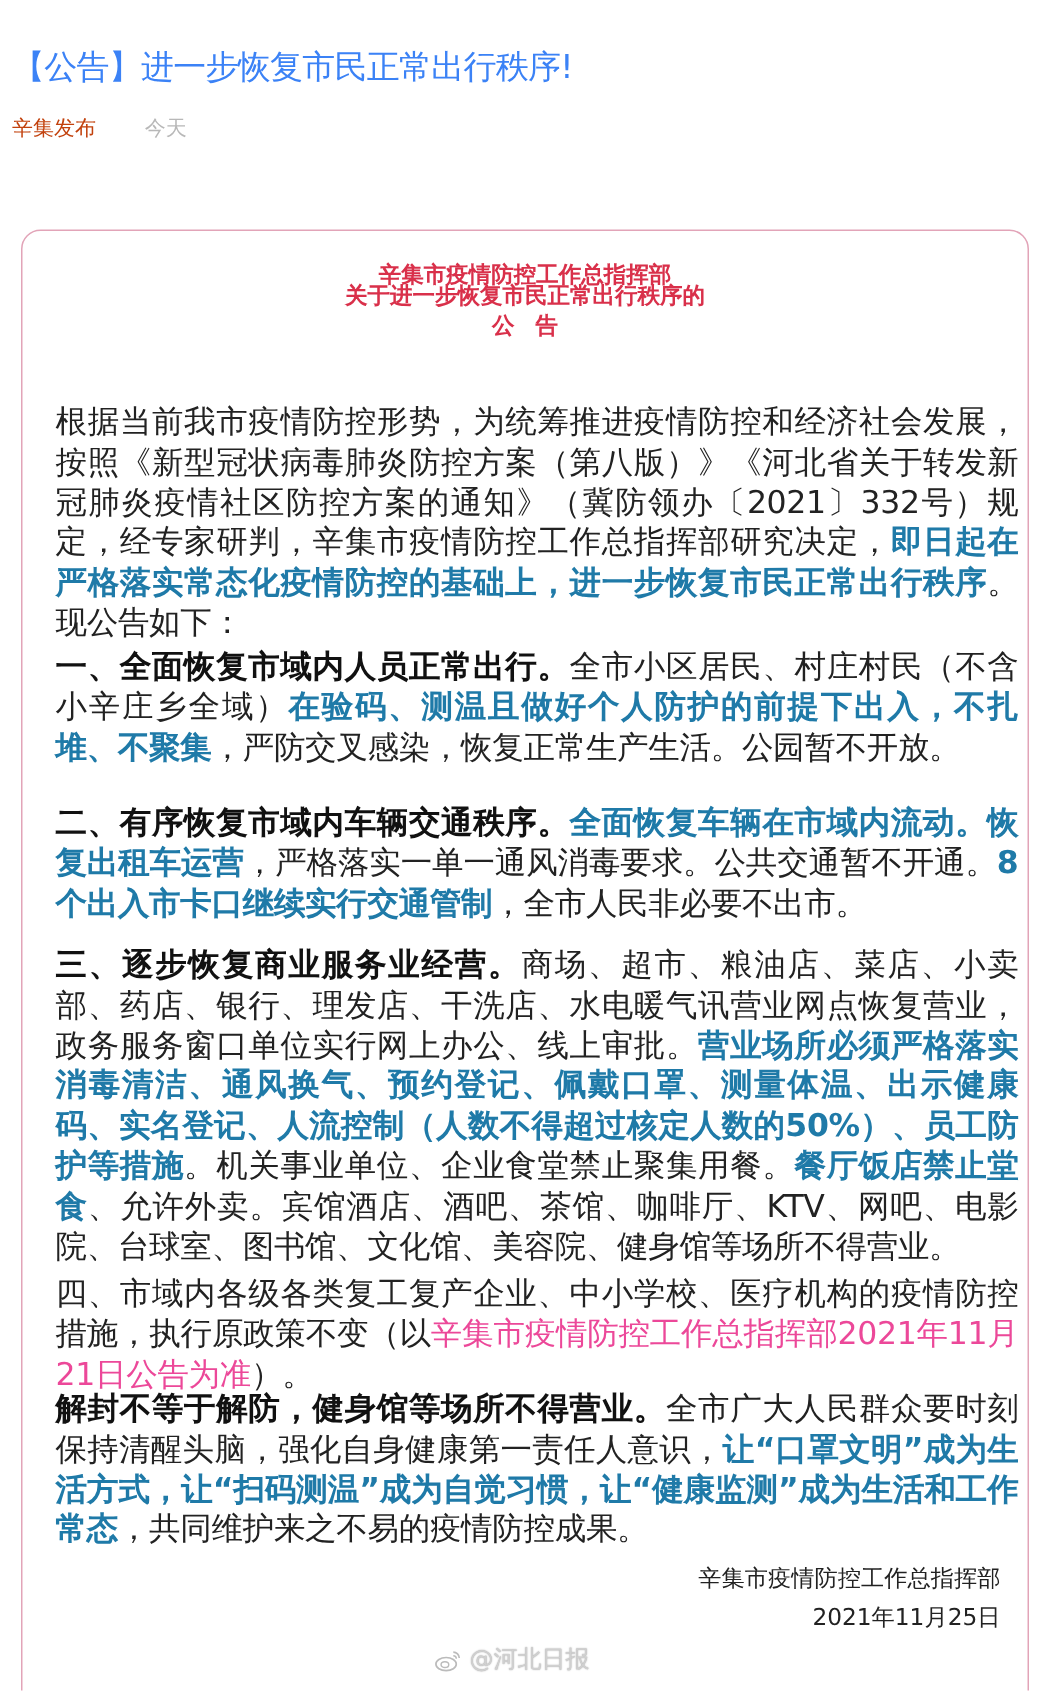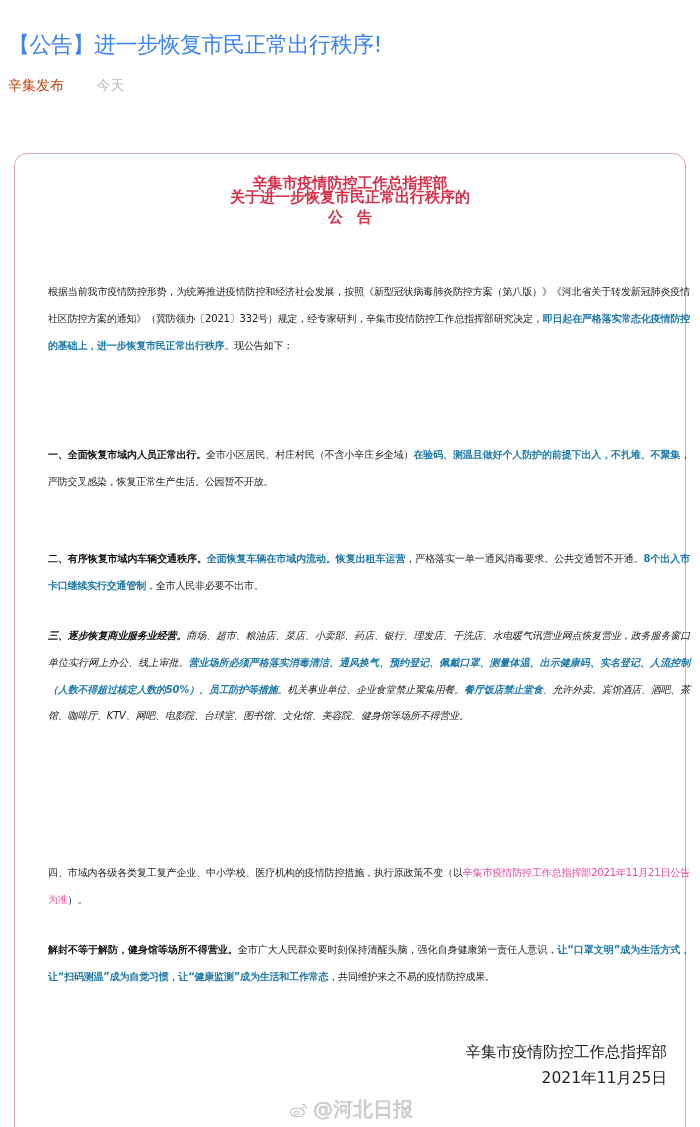--- a/index.html
+++ b/index.html
@@ -10,35 +10,35 @@
   .meta { position: absolute; left: 8px; top: 77px; font-size: 14px; }
   .meta .author { color: #c2410c; }
   .meta .time { color: #b8b8b8; margin-left: 28px; }
   .notice { position: absolute; left: 14px; top: 153px; width: 672px; height: 1090px;
             border: 1.5px solid #e2a4b8; border-radius: 13px; box-sizing: border-box; }
   .head { position: absolute; left: 0; right: 0; text-align: center; color: #d9304a;
           font-weight: bold; font-size: 15px; letter-spacing: 0; }
   .head1 { top: 20px; }
   .head2 { top: 34px; }
   .head3 { top: 54px; letter-spacing: 14px; padding-left: 14px; text-align: center; }
-  .para { position: absolute; left: 16px; width: 642px; font-size: 10px; line-height: 26.8px;
-          color: #222; margin: 17px; text-align: justify; letter-spacing: -0.2px; }
+  .para { position: absolute; left: 16px; width: 642px; font-size: 21px; line-height: 26.8px;
+          color: #222; margin: 6px; text-align: justify; letter-spacing: -0.2px; }
   .b { font-weight: bold; color: #111; }
   .blue { color: #1f7aa8; font-weight: bold; }
   .link { color: #ec4899; }
   .p0 { top: 108px; }
   .p1 { top: 271px; }
   .p2 { top: 375px; }
-  .p3 { top: 452px; font-style: italic; }
+  .p3 { top: 470px; }
   .p4 { top: 689px; }
   .p5 { top: 766px; }
   .sign { position: absolute; right: 18px; font-size: 15.5px; color: #222; text-align: right; }
   .sign1 { top: 888px; }
   .sign2 { top: 914px; }
-  .watermark { position: absolute; left: 287px; top: 1096px; font-size: 20px; color: #d0d0d0;
+  .watermark { position: absolute; left: 287px; top: 1096px; font-size: 16px; color: #d0d0d0;
                background: rgba(255,255,255,0.6); padding: 0 2px; display: flex; align-items: center; gap: 4px;
                text-shadow: 0 0 1px #999; }
   .weibo-icon { width: 20px; height: 16px; }
 </style>
 </head>
 <body>
 
 <h1 class="title">【公告】进一步恢复市民正常出行秩序!</h1>
 <div class="meta">
   <span class="author">辛集发布</span>

